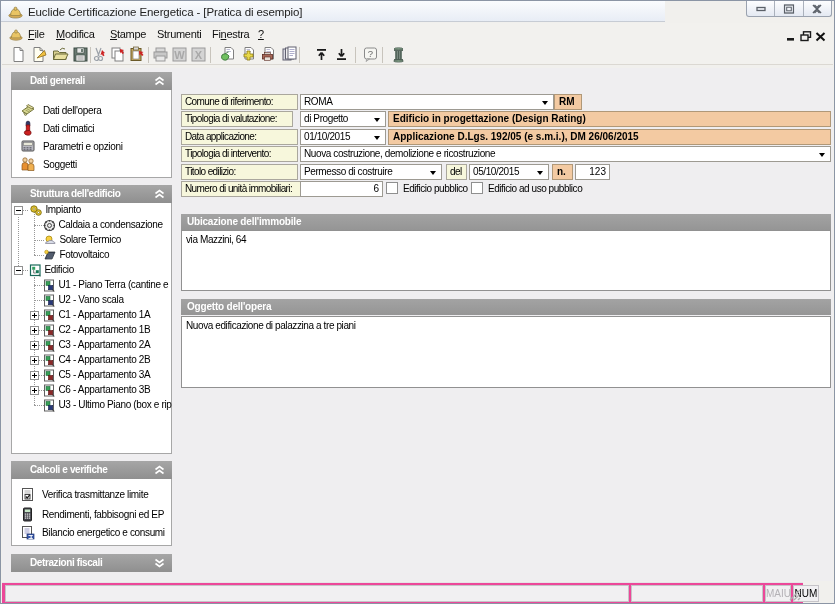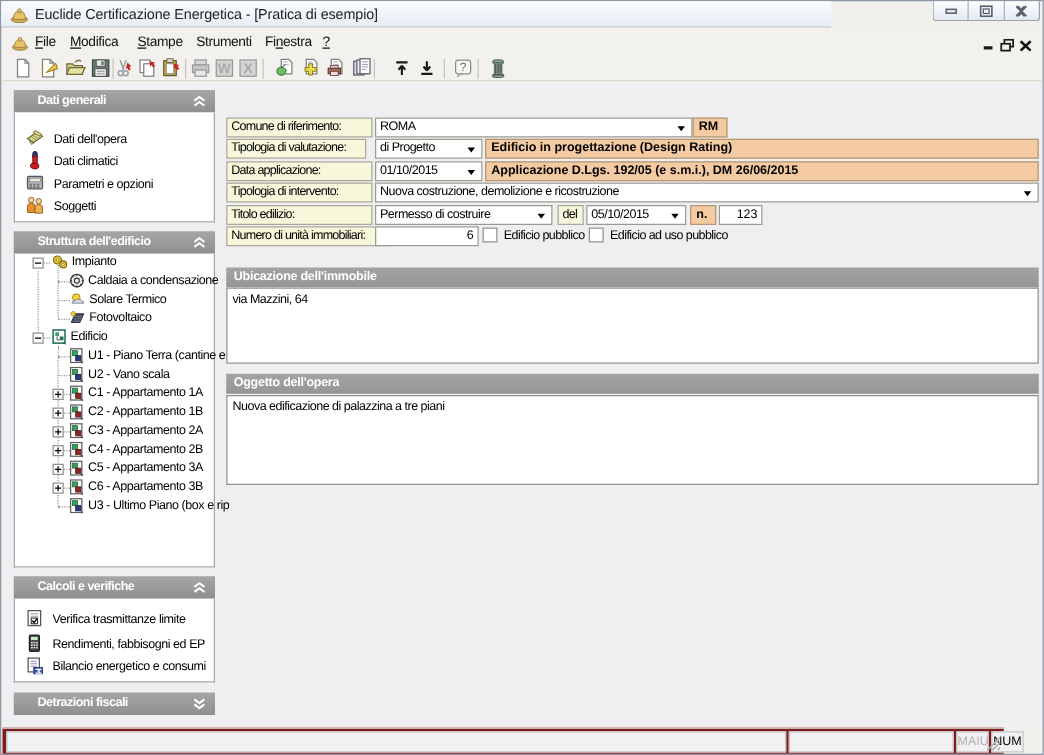--- a/index.html
+++ b/index.html
@@ -68,21 +68,21 @@
 .peach { position:absolute; height:16px; background:#f3caa2; border:1px solid #b09878;
   line-height:14px; padding-left:4px; font-size:10px; font-weight:bold; letter-spacing:0px; white-space:nowrap; overflow:hidden;}
 .tfield { position:absolute; height:16px; background:#fff; border:1px solid #9d9a92;
   line-height:14px; font-size:10px; }
 .tarea { position:absolute; background:#fff; border:1px solid #919191;
   font-size:10px; padding:3px 4px; letter-spacing:-0.4px; }
 .cb { position:absolute; width:12px; height:12px; background:#fff; border:1px solid #8f8f8f; }
 .cblbl { position:absolute; font-size:10px; line-height:14px; letter-spacing:-0.45px; }
 
 #statusbar { position:absolute; left:1px; top:581px; width:801px; height:21px;
-  background:#7f1d1d; border-top:1px solid #e6e4e8; }
+  background:#ec4899; border-top:1px solid #e6e4e8; }
 .sbpanel { position:absolute; top:2px; height:17px; border:1px solid #c6c4c8;
   background:#f1f0f2; font-size:10px; line-height:15px; text-align:center; }
 </style>
 </head>
 <body>
 <div id="win">
 
   <div id="titlebar">
     <svg id="title-ico" width="15" height="15" viewBox="0 0 17 17" style="margin-top:2px;">
       <ellipse cx="8.5" cy="12" rx="7.5" ry="2.8" fill="#d9ad56" stroke="#8f7a40" stroke-width="0.8"></ellipse>
@@ -297,21 +297,21 @@
         </svg>Soggetti</div>
 
     <div class="sb-header" style="top:117px;"><span class="ht">Struttura dell'edificio</span>
       <svg class="chev" width="11" height="10" viewBox="0 0 11 10">
           <path d="M1.5 4.5 L5.5 1.5 L9.5 4.5 M1.5 8.5 L5.5 5.5 L9.5 8.5" fill="none" stroke="#fff" stroke-width="1.6"></path>
         </svg>
     </div>
     <div class="sb-box" style="top:135px; height:251px;" id="treebox"></div>
   </div>
 
-  <div id="treelayer" style="position: absolute; left: 0px; top: 67px; width: 199px; height: 513px; overflow: hidden; margin-left: 12px;">
+  <div id="treelayer" style="position: absolute; left: 0px; top: 67px; width: 199px; height: 513px; overflow: hidden;">
       <div class="tline" style="left:17px; top:149px; height:53px;"></div>
       <div class="tline" style="left:33px; top:142px; height:45px;"></div>
       <div class="tline" style="left:33px; top:209px; height:128px;"></div>
       <div class="hline" style="left:17px; top:142px; width:10px;"></div>
       <div class="tog" style="left:13px; top:138px;"></div>
       <div class="tnode" style="left:28px; top:135px;"><svg width="14" height="13" viewBox="0 0 14 13">
           <circle cx="5" cy="5" r="3.2" fill="#e8c830" stroke="#7a6a10" stroke-width="0.9"></circle>
           <circle cx="5" cy="5" r="1.1" fill="#fff" stroke="#7a6a10" stroke-width="0.6"></circle>
           <circle cx="9.5" cy="8.5" r="2.8" fill="#e8c830" stroke="#7a6a10" stroke-width="0.9"></circle>
           <circle cx="9.5" cy="8.5" r="1" fill="#fff" stroke="#7a6a10" stroke-width="0.6"></circle>

